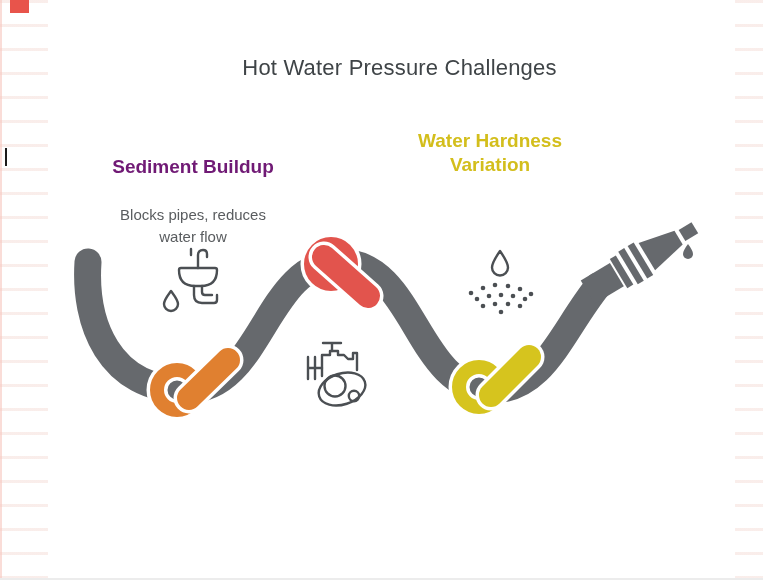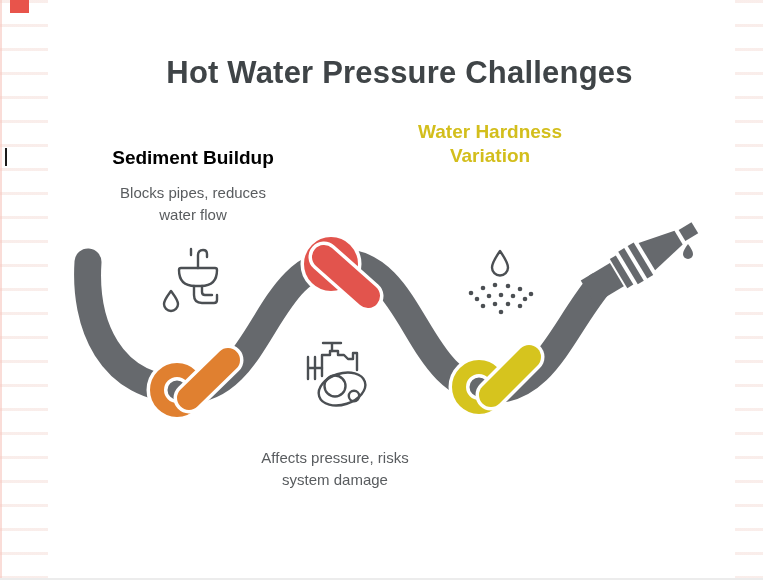--- a/index.html
+++ b/index.html
@@ -33,39 +33,39 @@
     background:#E8544B;
   }
   .cursor-mark {
     position:absolute; left:5px; top:148px; width:2px; height:18px;
     background:#1b1b1b;
   }
   
   .page-title {
     position:absolute; left:36px; right:0; top:55px;
     text-align:center;
-    font-size:31px; font-weight:bold; color:#3F4447;
+    font-size:22px; font-weight:normal; color:#3F4447;
     letter-spacing:0.2px;
   }
   
   .challenge {
     position:absolute;
     transform:translateX(-50%);
     text-align:center;
   }
   .challenge h2 {
     font-size:19px; font-weight:bold; line-height:24px;
-    margin:0 auto;
+    margin:9px auto;
   }
   .challenge p {
     font-size:15px; line-height:22px; color:#595C5F;
-    margin:12px auto 0 auto;
+    margin:25px auto 0 auto;
   }
   .challenge.sediment  { left:193px; top:146px; width:240px; }
-  .challenge.sediment h2 { color:#000000; max-width:220px; }
+  .challenge.sediment h2 { color:#701a75; max-width:220px; }
   .challenge.sediment p  { max-width:170px; }
   .challenge.hardness  { left:490px; top:120px; width:210px; }
   .challenge.hardness h2 { color:#D3BE1C; max-width:180px; }
   .challenge.hardness p  { max-width:185px; }
   .challenge.relief    { left:335px; top:435px; width:210px; }
   .challenge.relief h2   { color:#E2544D; max-width:150px; }
   .challenge.relief p    { max-width:190px; }
   
   .illustration {
     position:absolute; left:0; top:0; width:763px; height:580px;
@@ -88,21 +88,20 @@
 <h1 class="page-title">Hot Water Pressure Challenges</h1>
 
 <div class="challenge sediment">
   <h2>Sediment Buildup</h2>
   <p>Blocks pipes, reduces water flow</p>
 </div>
 <div class="challenge hardness">
   <h2>Water Hardness Variation</h2>
 </div>
 <div class="challenge relief">
-  <p>Affects pressure, risks system damage</p>
 </div>
 
 <svg class="illustration" viewBox="0 0 763 580" width="763" height="580">
 
   <path d="M 88 262 C 84 322 108 390 187 390
            C 262 390 265 262 340 262
            C 415 262 416 390 491 390
            C 544 390 561 332 598 286" fill="none" stroke="#66696D" stroke-width="27" stroke-linecap="round"></path>
 
   <g transform="translate(598 286) rotate(-31)" fill="#66696D">

